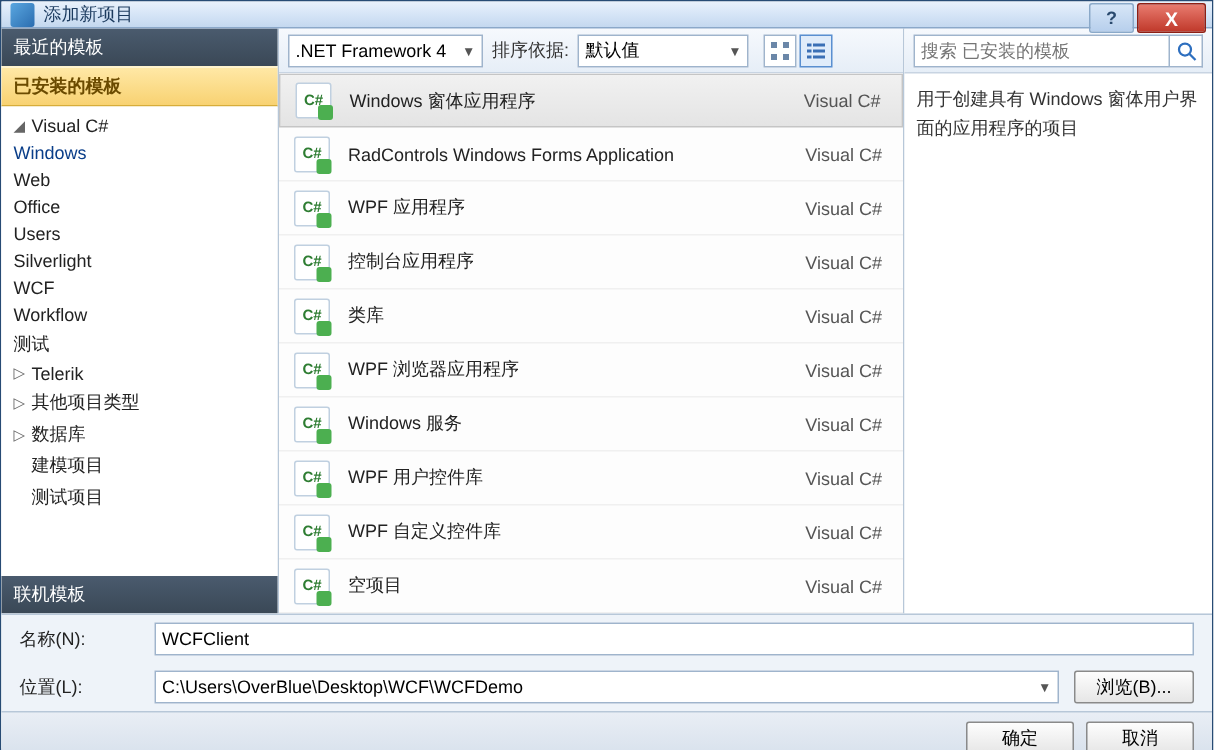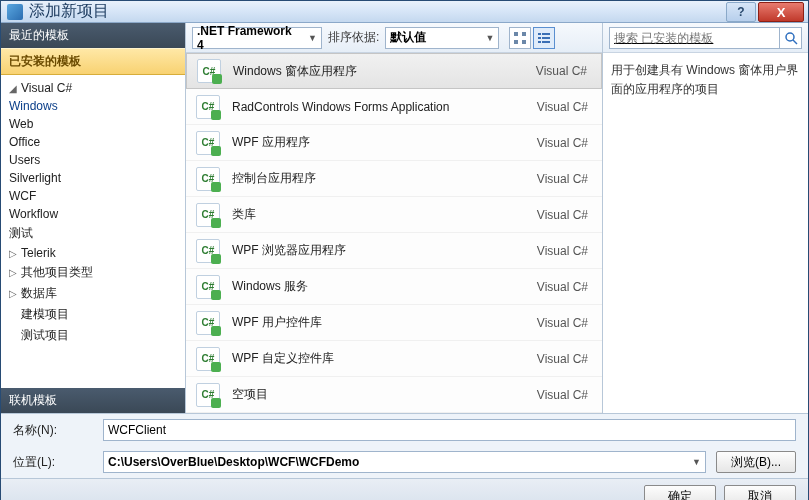--- a/index.html
+++ b/index.html
@@ -2,21 +2,21 @@
 <html><head>
 <meta charset="utf-8">
 <style>
 * { box-sizing: border-box; margin: 0; padding: 0; font-family: "Microsoft YaHei", "Segoe UI", Tahoma, sans-serif; font-size: 12px; }
 html, body { width: 809px; height: 500px; overflow: hidden; }
 
 
 .window { width: 809px; height: 500px; background: #fff; border: 1px solid #274b74; display: flex; flex-direction: column; }
 .titlebar { height: 28px; background: linear-gradient(to bottom, #e9f1fb 0%, #d6e5f7 50%, #c4d8ef 100%); display: flex; align-items: center; border-bottom: 1px solid #8ba8c9; position: relative; }
 .titlebar .icon { width: 16px; height: 16px; margin: 0 6px; background: linear-gradient(135deg,#5aa7e0,#2b6db0); border-radius: 2px; }
-.titlebar .title { color: #1b3a5e; font-size: 16px; }
+.titlebar .title { color: #1b3a5e; font-size: 12px; }
 .winbtns { position: absolute; right: 0; top: 0; display: flex; }
 .winbtn { width: 30px; height: 20px; margin-top: 1px; display: flex; align-items: center; justify-content: center; font-weight: bold; }
 .winbtn.help { background: linear-gradient(to bottom,#d7e6f7,#b7cfec); border:1px solid #8aa9c9; border-radius: 2px; margin-right: 2px; color:#2a4a6e; }
 .winbtn.close { width: 46px; height: 20px; background: linear-gradient(to bottom,#e87b6f,#c0392b); border:1px solid #8e1f14; border-radius: 2px; color:#fff; margin-right:4px; }
 .winbtn.close span { font-size: 13px; line-height: 1; }
 
 
 .body { flex: 1; display: flex; flex-direction: column; background: #fff; }
 .upper { flex: 1; display: flex; min-height: 0; }
 
@@ -26,40 +26,40 @@
 .sb-section.sel { background: linear-gradient(to bottom,#ffe8a6,#f8d272); color: #6b4b00; border-top:1px solid #fff3cc; border-bottom:1px solid #d7ad3a; font-weight:bold; }
 .tree { flex: 1; overflow: auto; padding: 4px 0; background:#fff; }
 .tree-node { padding: 2px 4px 2px 8px; display:flex; align-items:center; color:#222; cursor:default; }
 .tree-node .twisty { width: 10px; display:inline-block; color:#666; margin-right:2px; font-size:10px; }
 .tree-node.child { }
 .tree-node.selected { color:#0a3e89; }
 
 
 .centerpane { flex: 1; display: flex; flex-direction: column; border-right:1px solid #b7c7d8; min-width:0; }
 .toolbar { height: 30px; background: linear-gradient(to bottom,#f6f9fd,#e6eef7); border-bottom:1px solid #c8d4e2; display:flex; align-items:center; padding: 0 6px; gap:6px; }
-.combo { height: 22px; background:#fff; border:1px solid #9fb4cc; display:flex; align-items:center; padding:0 4px; font-size:12px; position:relative;font-weight:bold; }
+.combo { height: 22px; background:#fff; border:1px solid #9fb4cc; display:flex; align-items:center; padding:0 4px; font-size:12px; position:relative; }
 .combo .arrow { margin-left:auto; font-size:9px; color:#555; padding-left:8px; }
 .toolbar .lbl { color:#333; }
 .viewbtns { display:flex; gap:2px; margin-left:4px; }
 .viewbtn { width:22px; height:22px; border:1px solid #9fb4cc; background:#fff; display:flex; align-items:center; justify-content:center; }
 .viewbtn.active { background:#e0ecfa; border-color:#5a8fd0; }
 .viewbtn svg { width:14px; height:14px; }
 
 
 .tpl-list { flex:1; overflow-y:auto; background:#fdfdfd; }
 .tpl-item { height:36px; display:flex; align-items:center; padding:0 10px; border-bottom:1px solid #f0f0f0; }
 .tpl-item.selected { background: linear-gradient(to bottom,#f1f1f1,#e4e4e4); border:1px solid #c5c5c5; }
 .tpl-icon { width:24px; height:24px; margin-right:12px; display:flex; align-items:center; justify-content:center; background:#fff; border:1px solid #c0d0e0; border-radius:2px; font-size:10px; font-weight:bold; color:#2e7d32; position:relative; }
 .tpl-icon::after { content:""; position:absolute; right:-2px; bottom:-2px; width:10px; height:10px; background:#4caf50; border-radius:2px; }
 .tpl-name { flex:1; color:#222; white-space:nowrap; overflow:hidden; text-overflow:ellipsis; }
 .tpl-lang { color:#555; padding-right:4px; }
 
 
 .infopane { width:205px; background:#fff; display:flex; flex-direction:column; }
-.search { height:30px; background: linear-gradient(to bottom,#f6f9fd,#e6eef7); border-bottom:1px solid #c8d4e2; display:flex; align-items:center; padding:0 6px;text-decoration:underline; }
+.search { height:30px; background: linear-gradient(to bottom,#f6f9fd,#e6eef7); border-bottom:1px solid #c8d4e2; display:flex; align-items:center; padding:0 6px; }
 .search input { flex:1; border:1px solid #9fb4cc; height:22px; padding:0 4px; font-size:12px; color:#888; }
 .search .mag { width:22px; height:22px; border:1px solid #9fb4cc; border-left:none; display:flex; align-items:center; justify-content:center; color:#2e6fbf; background:#fff; }
 .infobody { padding:8px; color:#333; line-height:1.6; }
 .infobody .typeline { margin-bottom:4px; }
 
 
 .bottom { border-top:1px solid #b7c7d8; background:#eef3f9; }
 .formrow { display:flex; align-items:center; padding:5px 12px; gap:10px; }
 .formrow label { width:80px; color:#222; }
 .formrow input.txt { flex:1; height:22px; border:1px solid #9fb4cc; background:#fff; padding:0 4px; font-size:12px; }

